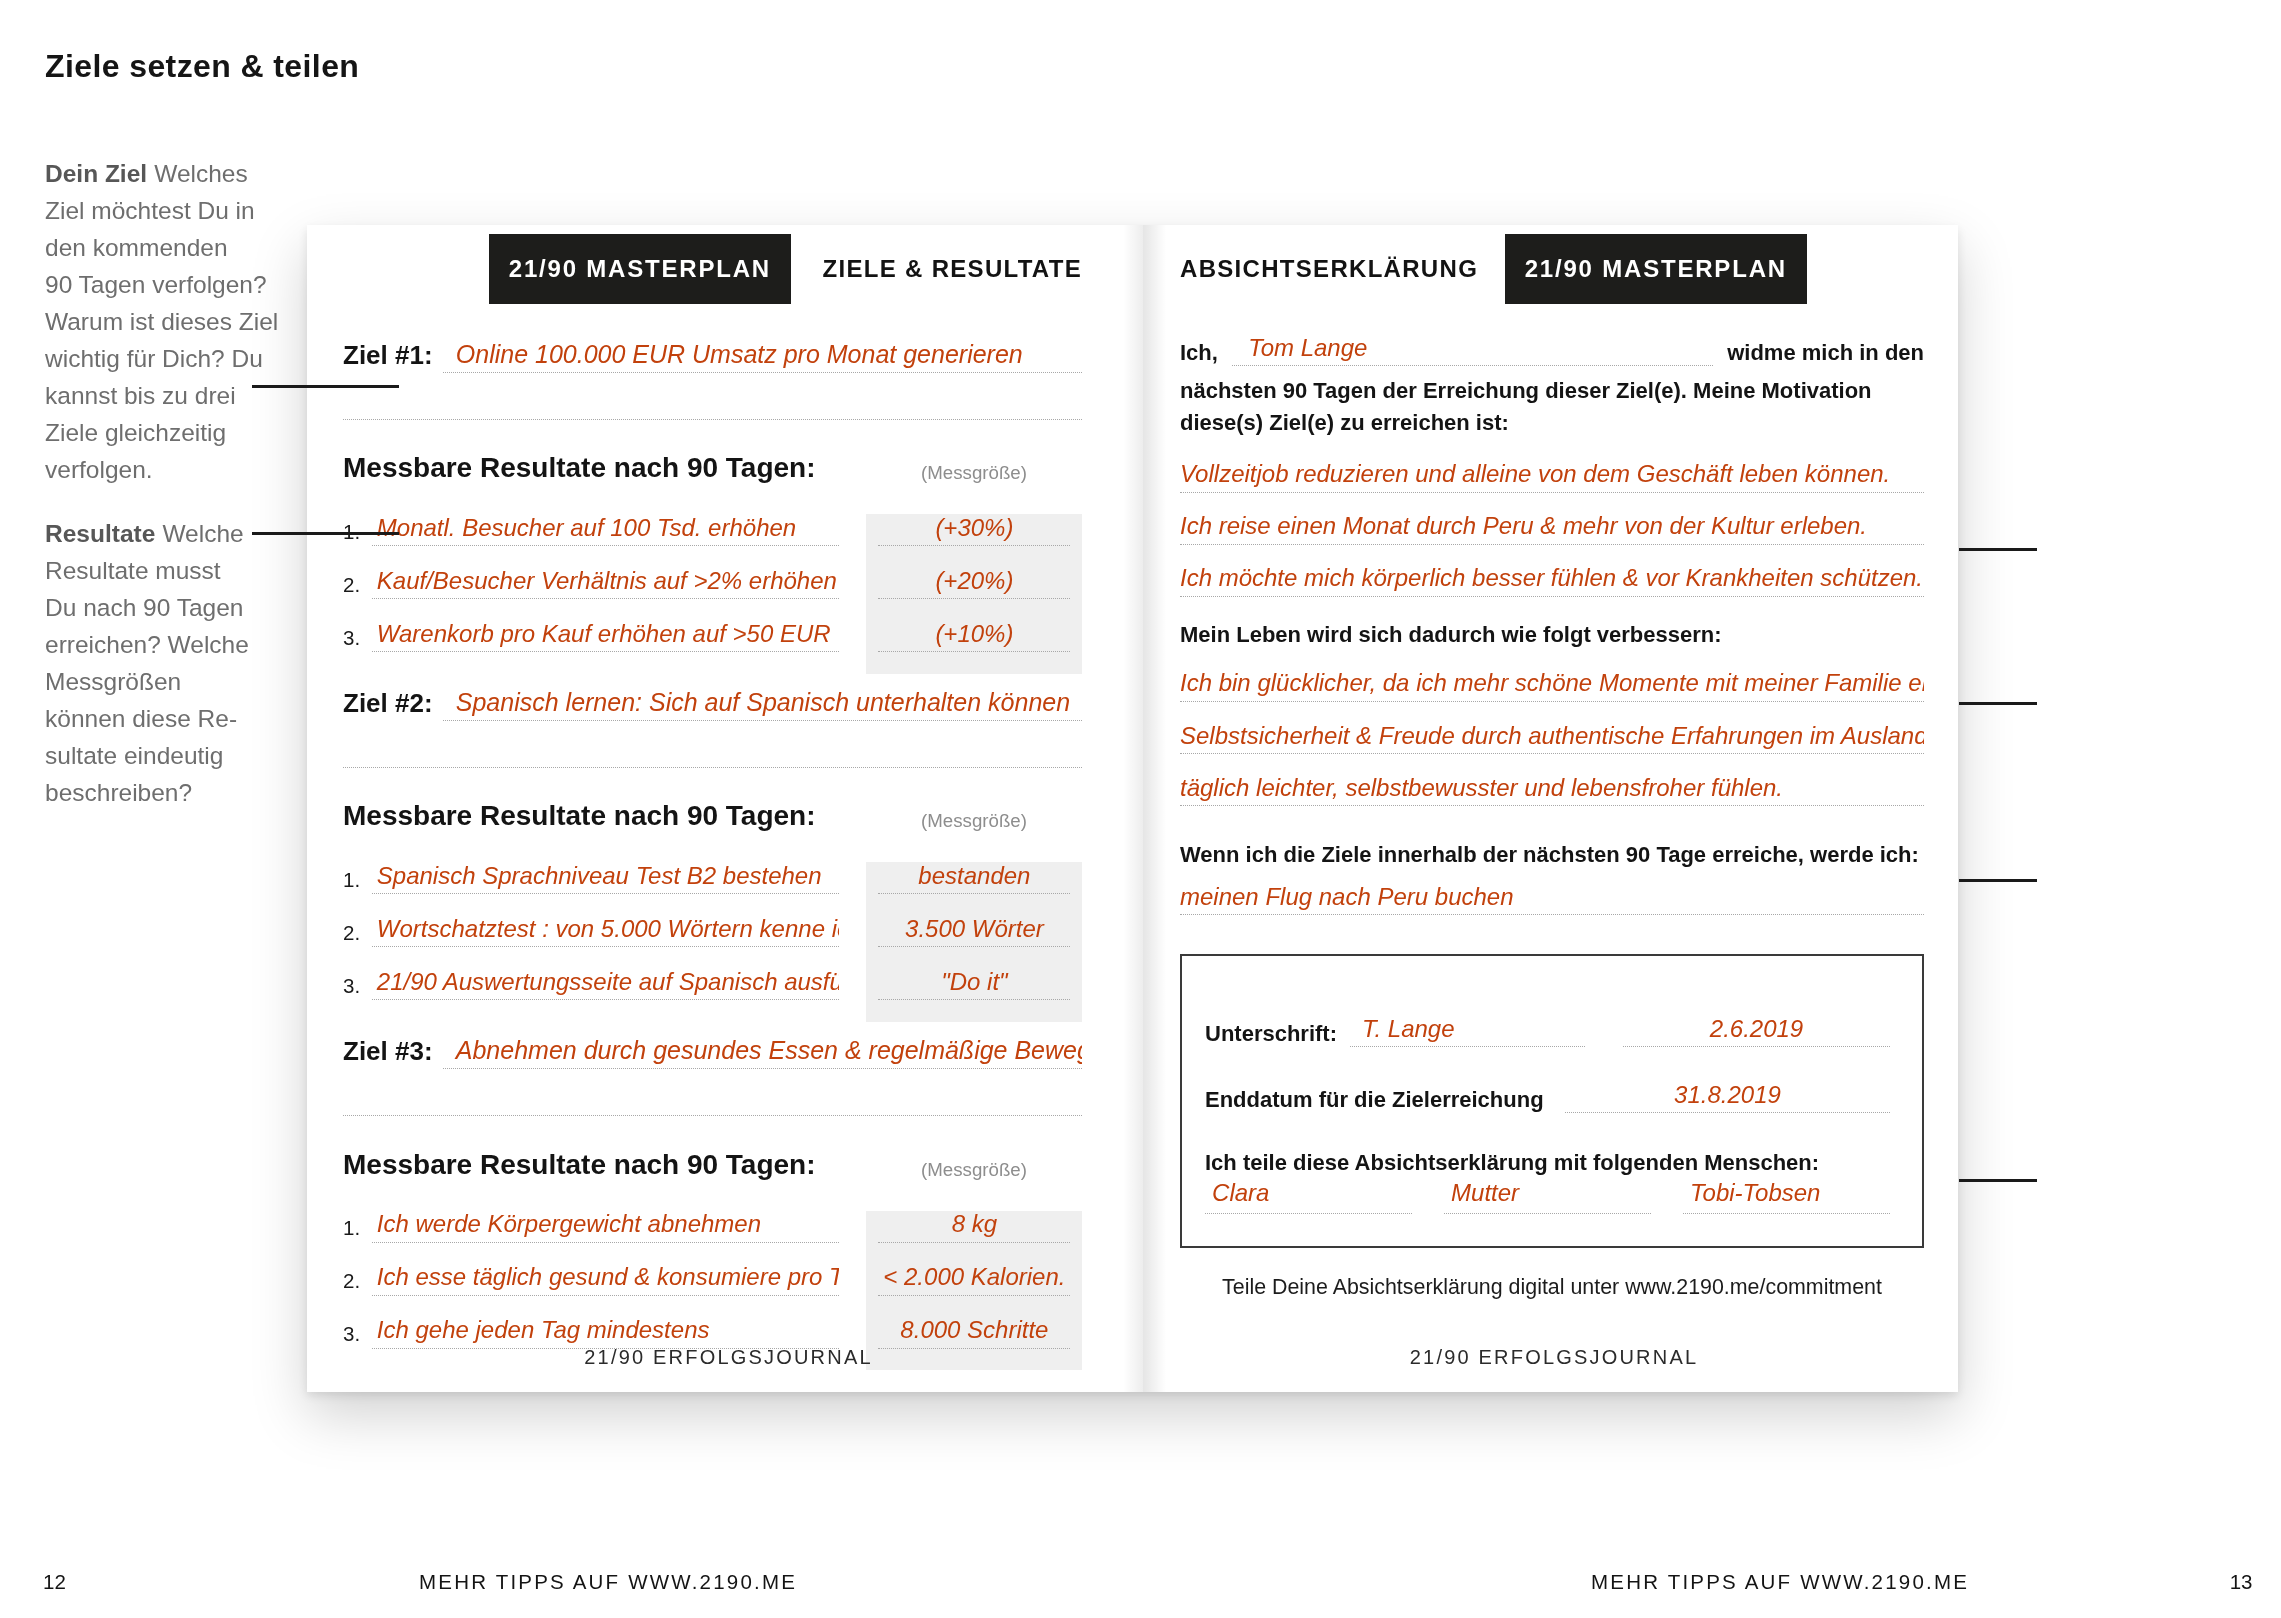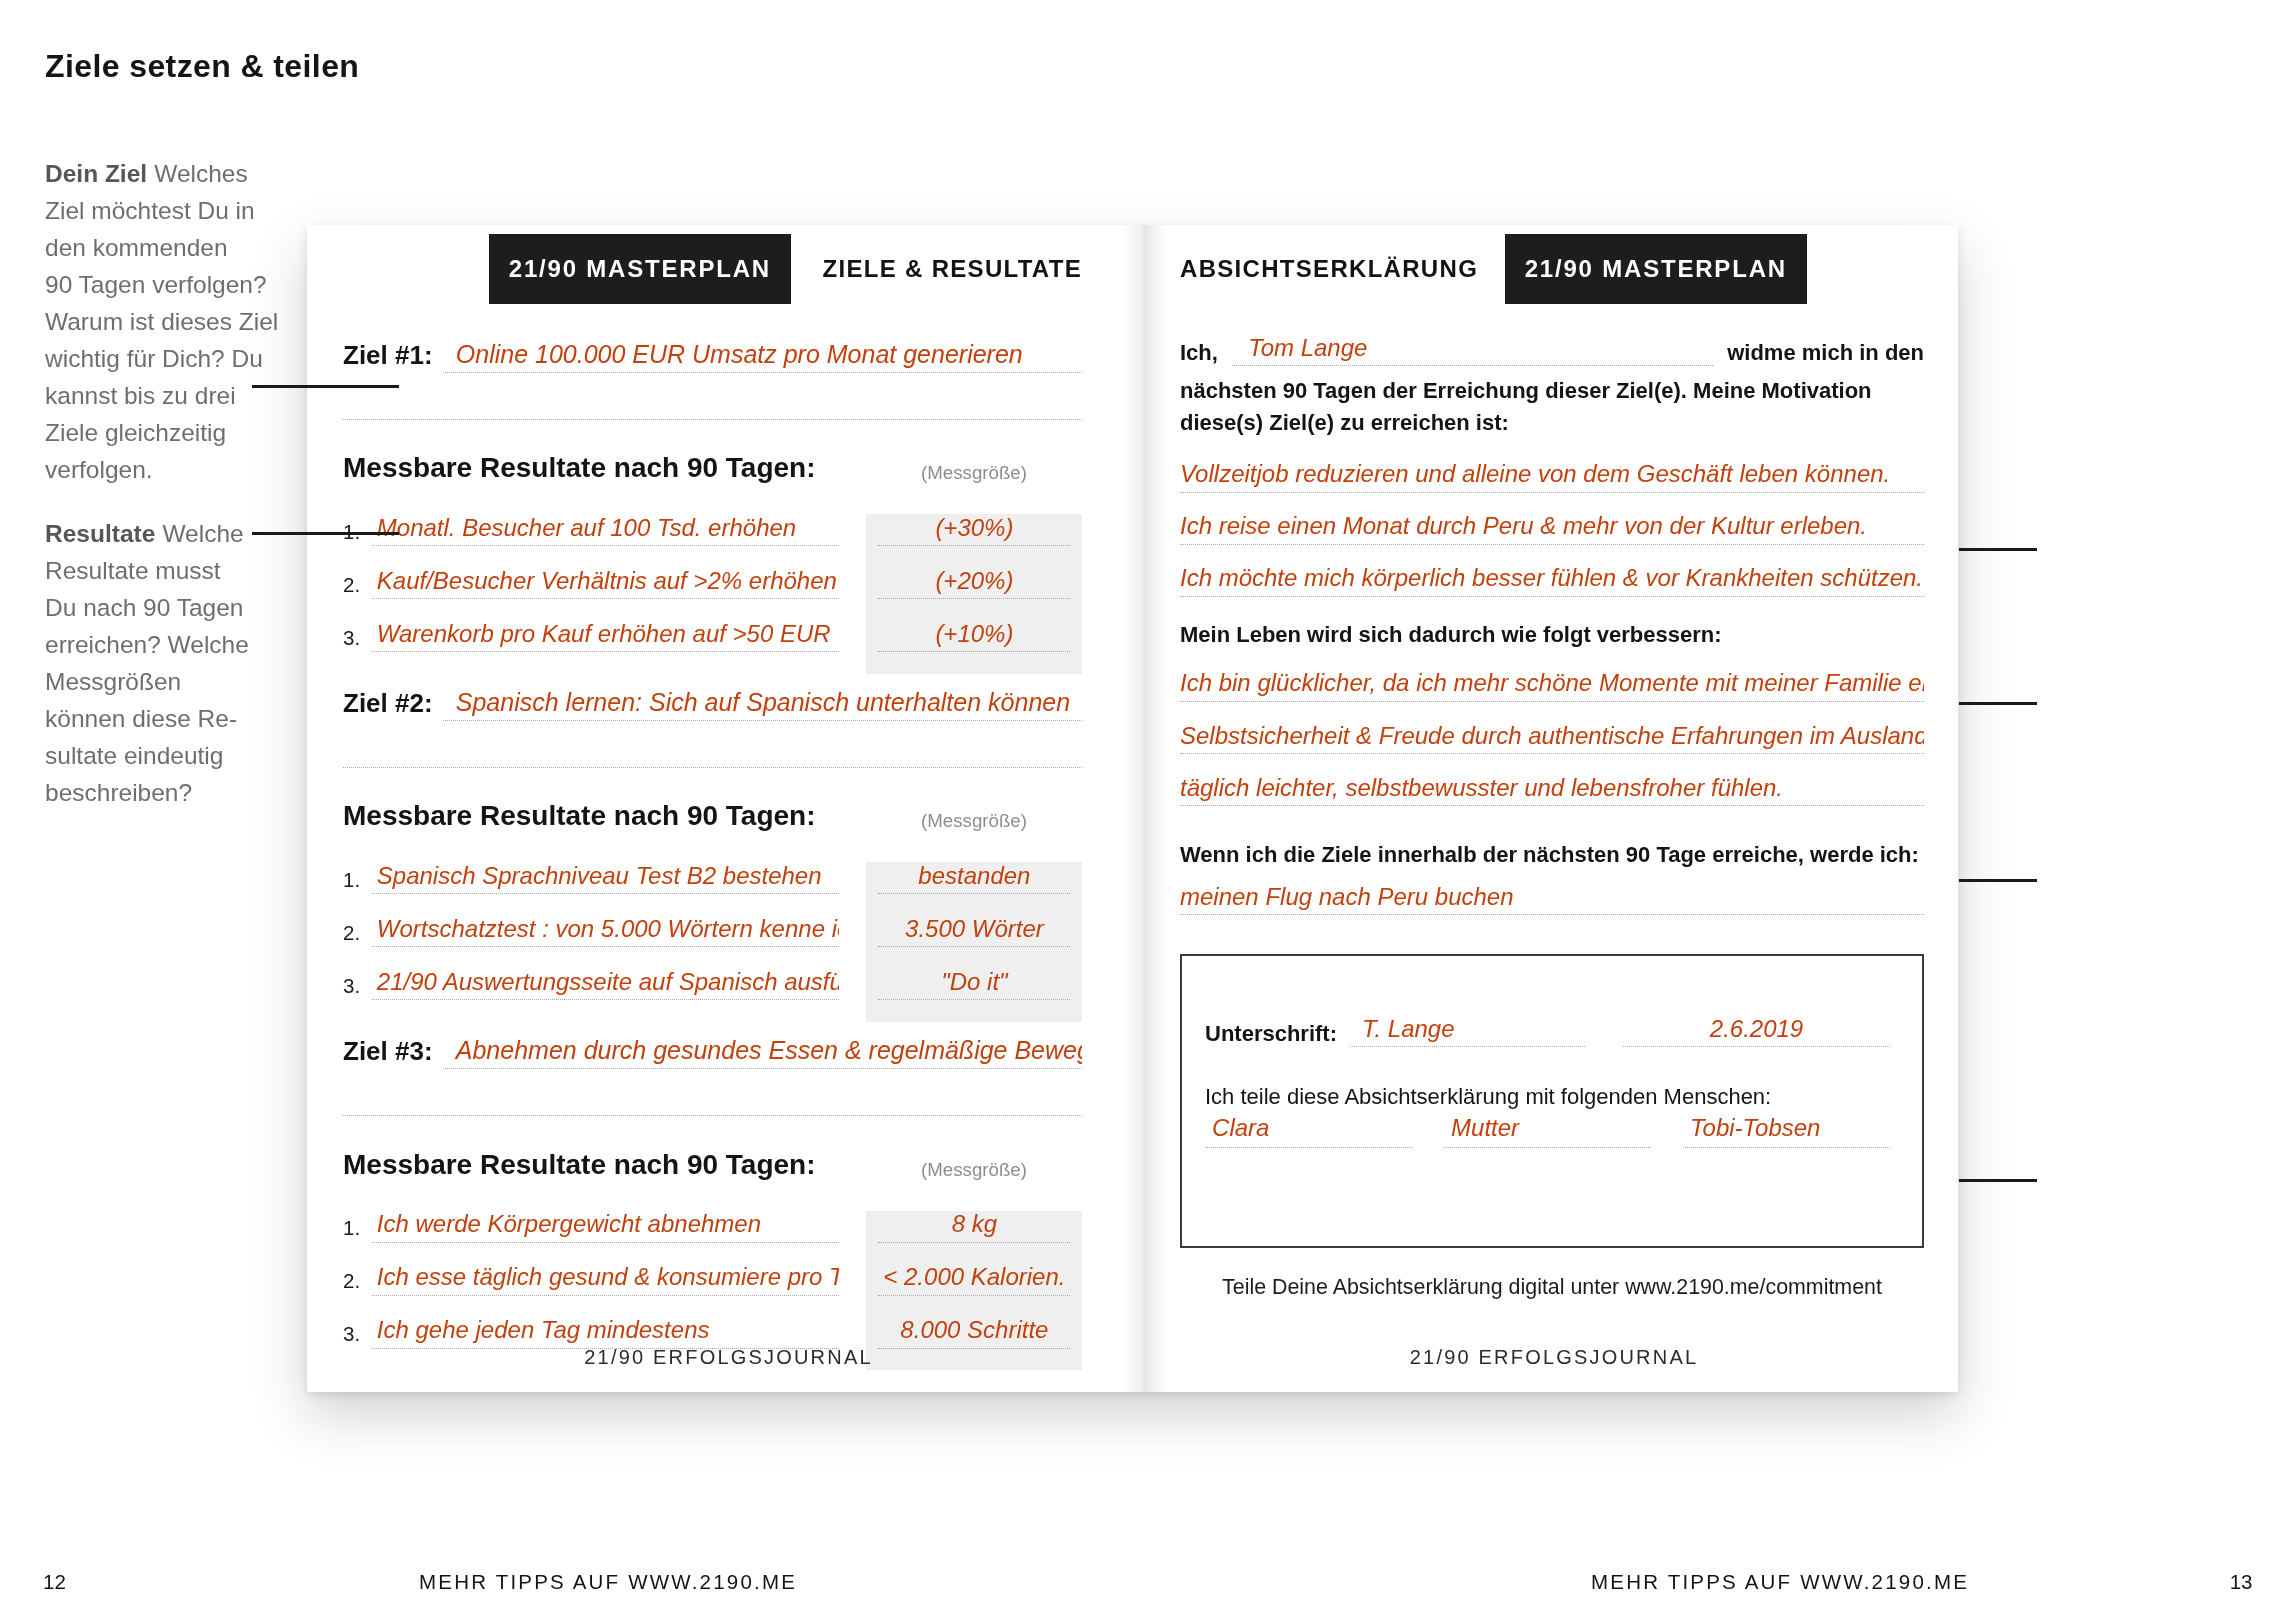--- a/index.html
+++ b/index.html
@@ -73,21 +73,21 @@
   .sec-head{margin-top:25px;font-weight:bold;font-size:22px;}
   .sec-head.reward{margin-top:36px;}
   .reward-line{margin-top:14.3px;}
 
   .sigbox{margin-top:39px;border:2.7px solid #3a3a3a;height:294px;box-sizing:border-box;padding:0 32px 0 23px;}
   .sig-row{display:flex;align-items:flex-end;margin-top:59px;}
   .sig-name{width:223px;font-size:24px;border-bottom:1.8px dotted #a8a8a8;padding:0 0 2.7px 12.5px;margin-left:12.5px;white-space:nowrap;}
   .sig-date{width:267px;font-size:24px;border-bottom:1.8px dotted #a8a8a8;padding-bottom:2.7px;margin-left:auto;text-align:center;white-space:nowrap;}
   .end-row{display:flex;align-items:flex-end;margin-top:34px;}
   .end-line{flex:1;font-size:24px;border-bottom:1.8px dotted #a8a8a8;padding-bottom:2.7px;margin-left:21.4px;text-align:center;white-space:nowrap;}
-  .share-label{margin-top:37px;font-weight:normal;font-size:22px;}
+  .share-label{margin-top:37px;font-weight:bold;font-size:22px;}
   .wit-row{display:flex;gap:32px;margin-top:3.6px;}
   .wit-line{flex:1;font-size:24px;border-bottom:1.8px dotted #a8a8a8;padding:0 0 5.3px 7.1px;white-space:nowrap;}
   .share-digital{margin-top:27px;text-align:center;font-size:21.4px;color:#1c1c1c;}
 
   
   .bottom-item{position:absolute;top:1570px;font-size:20.5px;color:#141414;}
   .tips{letter-spacing:2.2px;}
   #pn-left{left:43px;}
   #tips-left{left:419px;}
   #tips-right{left:1591px;}
@@ -248,20 +248,24 @@
 
     <div class="sec-head reward">Wenn ich die Ziele innerhalb der nächsten 90 Tage erreiche, werde ich:</div>
     <div class="w-line hw reward-line">meinen Flug nach Peru buchen</div>
 
     <div class="sigbox">
       <div class="sig-row">
         <div class="b25">Unterschrift:</div>
         <div class="sig-name hw">T. Lange</div>
         <div class="sig-date hw">2.6.2019</div>
       </div>
+      <div class="end-row">
+        <div class="b25">Enddatum für die Zielerreichung</div>
+        <div class="end-line hw">31.8.2019</div>
+      </div>
       <div class="share-label">Ich teile diese Absichtserklärung mit folgenden Menschen:</div>
       <div class="wit-row">
         <div class="wit-line hw">Clara</div>
         <div class="wit-line hw">Mutter</div>
         <div class="wit-line hw">Tobi-Tobsen</div>
       </div>
     </div>
 
     <div class="share-digital">Teile Deine Absichtserklärung digital unter www.2190.me/commitment</div>
     <div class="page-footer">21/90 ERFOLGSJOURNAL</div>

